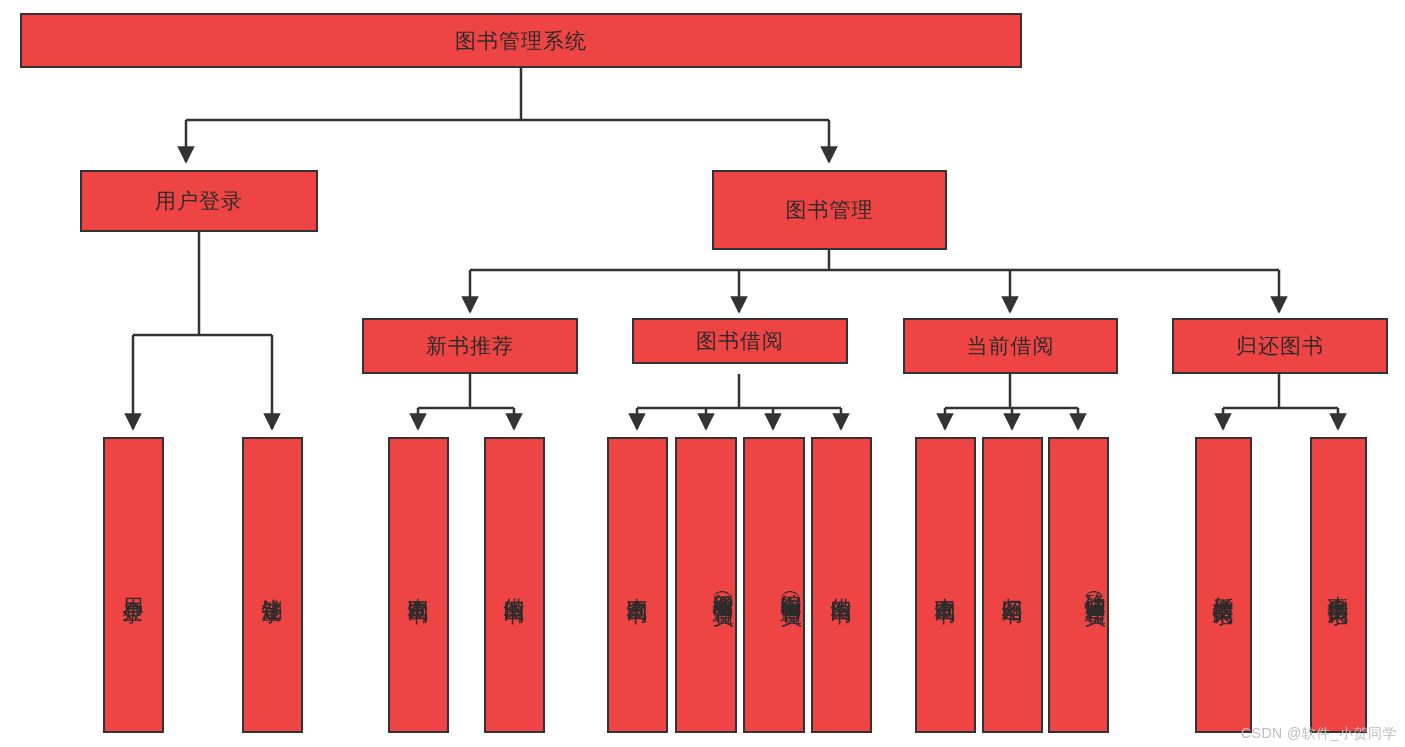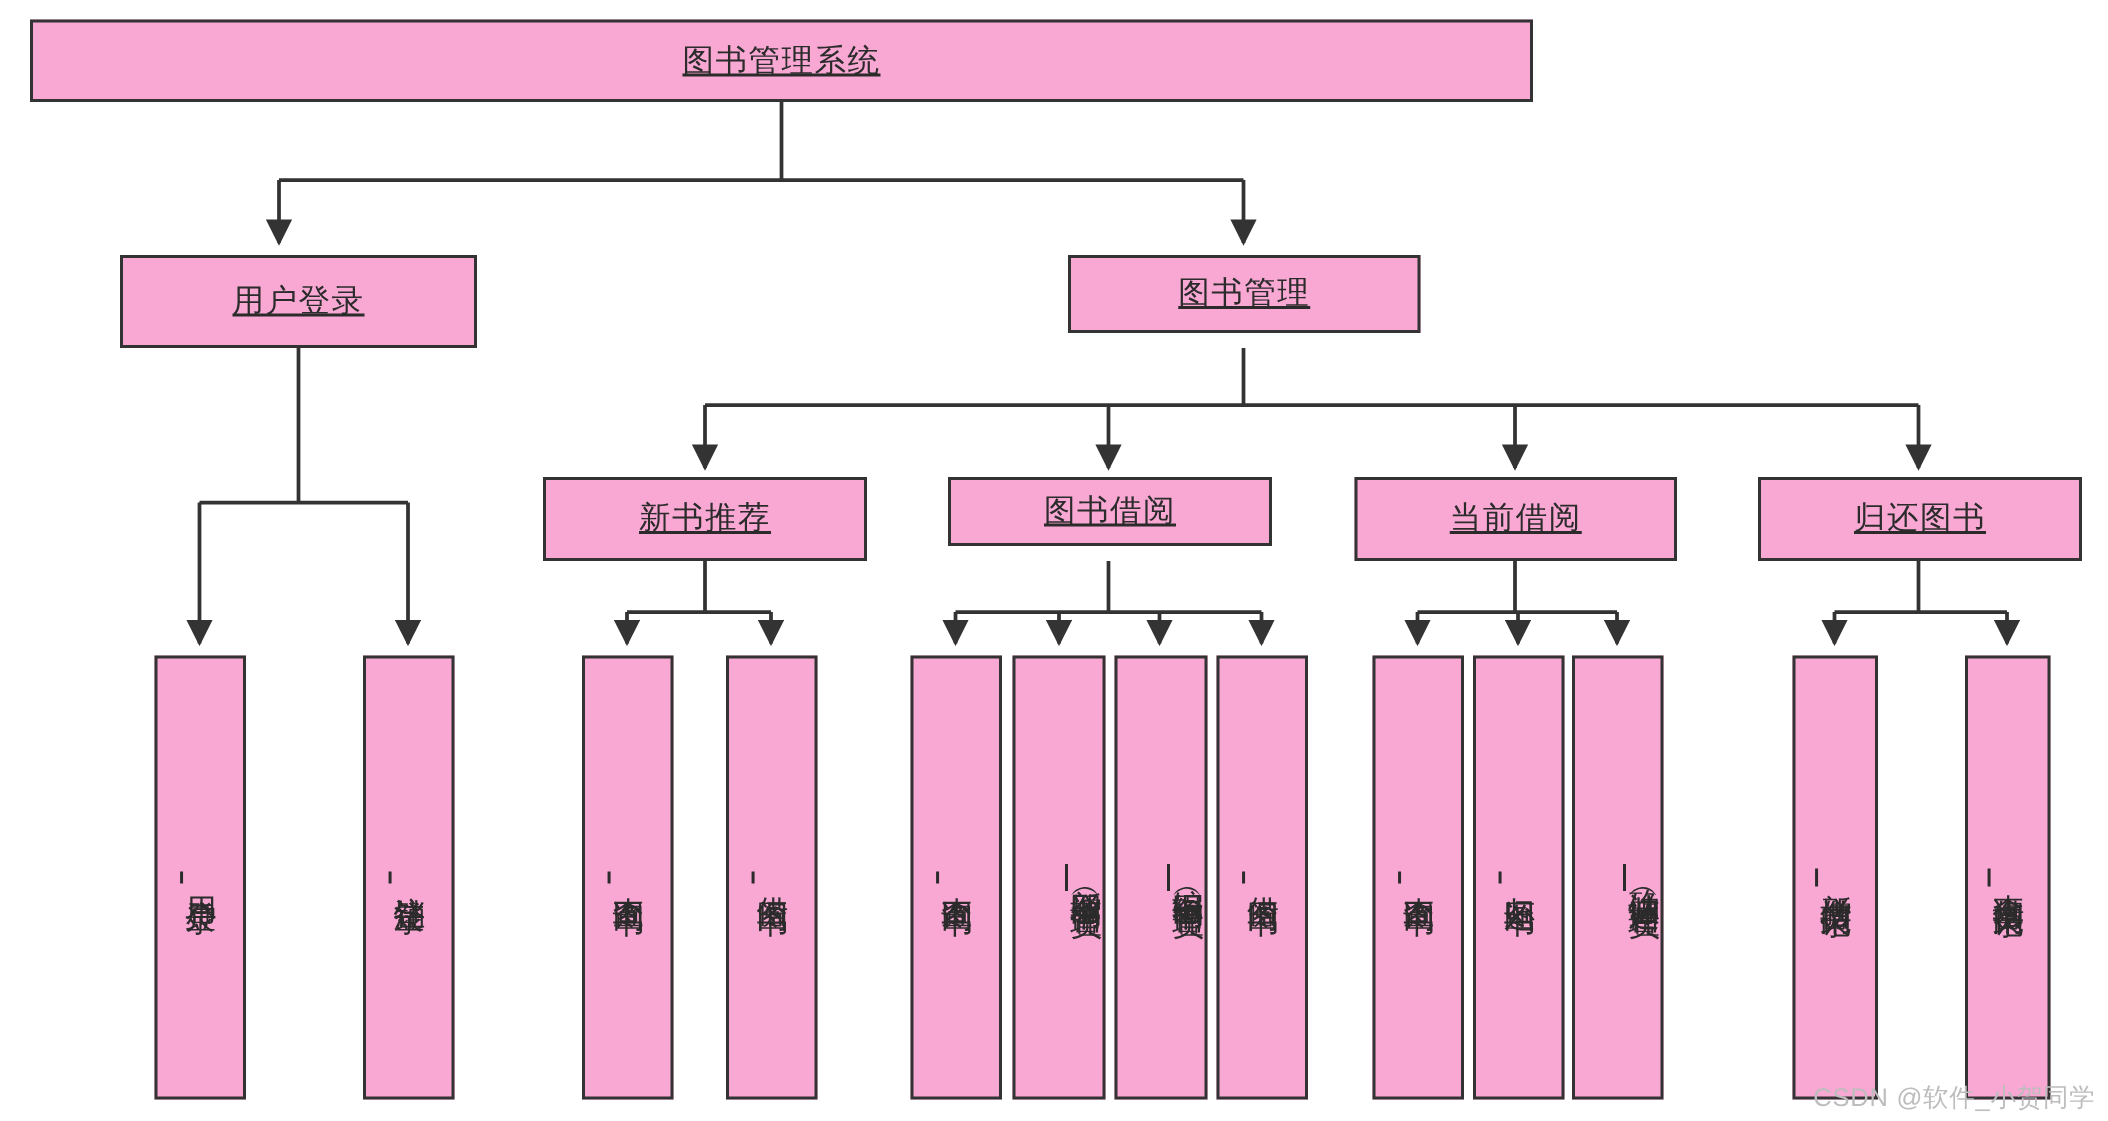--- a/index.html
+++ b/index.html
@@ -21,28 +21,27 @@
     position: absolute;
     left: 0;
     top: 0;
     width: 1405px;
     height: 747px;
     pointer-events: none;
   }
   .node {
     position: absolute;
     box-sizing: border-box;
-    background: #f9a8d4;
+    background: #ef4444;
     border: 2px solid #333333;
     display: flex;
     align-items: center;
     justify-content: center;
     color: #2b2b2b;
     z-index: 2;
-    text-decoration: underline;
   }
   .node-h {
     font-size: 21px;
     letter-spacing: 1px;
     line-height: 1.2;
     white-space: nowrap;
   }
   .node-v {
     writing-mode: vertical-rl;
     text-orientation: upright;
@@ -54,21 +53,21 @@
     justify-content: center;
     text-align: left;
   }
   .node-v.center-v {
     align-items: center;
   }
   .watermark {
     position: absolute;
     right: 8px;
     bottom: 4px;
-    font-size: 17px;
+    font-size: 14px;
     color: #bdbdbd;
     letter-spacing: 0.5px;
     z-index: 5;
     white-space: nowrap;
   }
 </style>
 </head>
 <body>
 
 <div id="diagram-canvas">
@@ -149,21 +148,21 @@
     </g>
   </svg>
 
   <div class="node node-h" style="left:20px; top:13px; width:1002px; height:55px;">
     <span>图书管理系统</span>
   </div>
 
   <div class="node node-h" style="left:80px; top:170px; width:238px; height:62px;">
     <span>用户登录</span>
   </div>
-  <div class="node node-h" style="left:712px; top:170px; width:235px; height:52px;">
+  <div class="node node-h" style="left:712px; top:170px; width:235px; height:80px;">
     <span>图书管理</span>
   </div>
 
   <div class="node node-h" style="left:362px; top:318px; width:216px; height:56px;">
     <span>新书推荐</span>
   </div>
   <div class="node node-h" style="left:632px; top:318px; width:216px; height:46px;">
     <span>图书借阅</span>
   </div>
   <div class="node node-h" style="left:903px; top:318px; width:215px; height:56px;align-items:center;">

